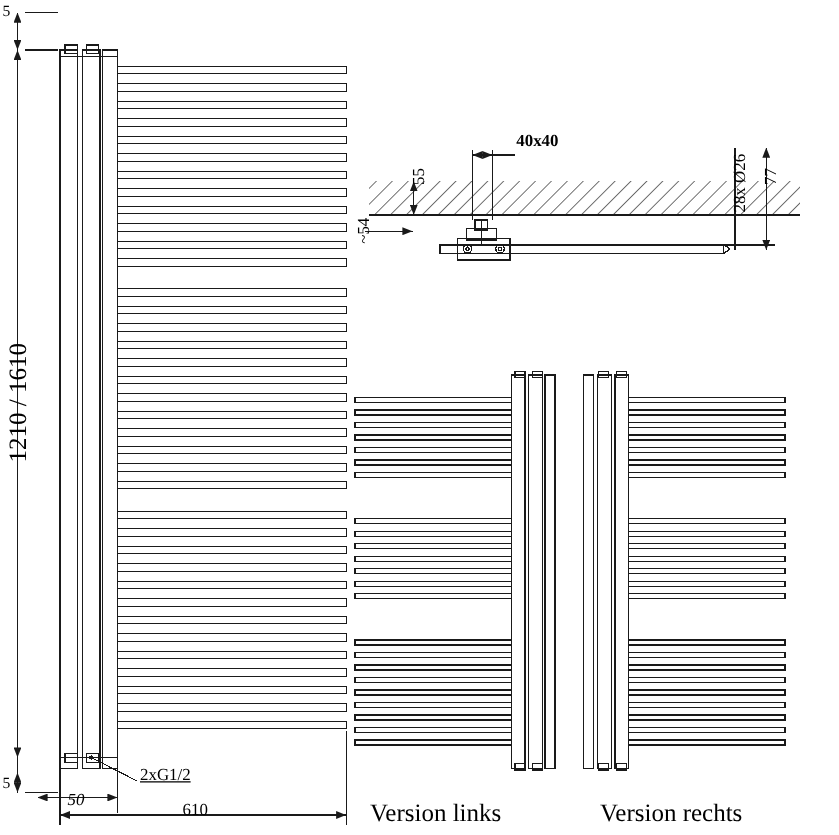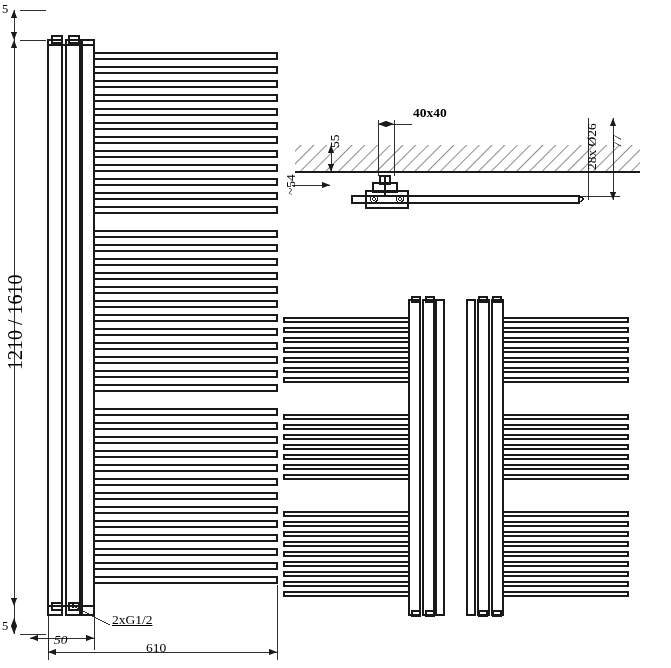--- a/index.html
+++ b/index.html
@@ -290,15 +290,17 @@
   <div class="lbl lbl-med rot90" style="left:327px; top:148px;">55</div>
 
   <div class="lbl lbl-med" style="left:413px; top:105px;font-weight:bold;">40x40</div>
 
   <div class="lbl lbl-med rot90" style="left:584px; top:170px;">28x Ø26</div>
 
   <div class="lbl lbl-med rot90" style="left:609px; top:148px;">77</div>
 
   <div class="lbl lbl-med rot90" style="left:283px; top:195px;">~54</div>
 
-
+  <div class="lbl lbl-big" style="left:296px; top:640px;">Version links</div>
+
+  <div class="lbl lbl-big" style="left:480px; top:640px;">Version rechts</div>
 
 </div>
 
 </body></html>

